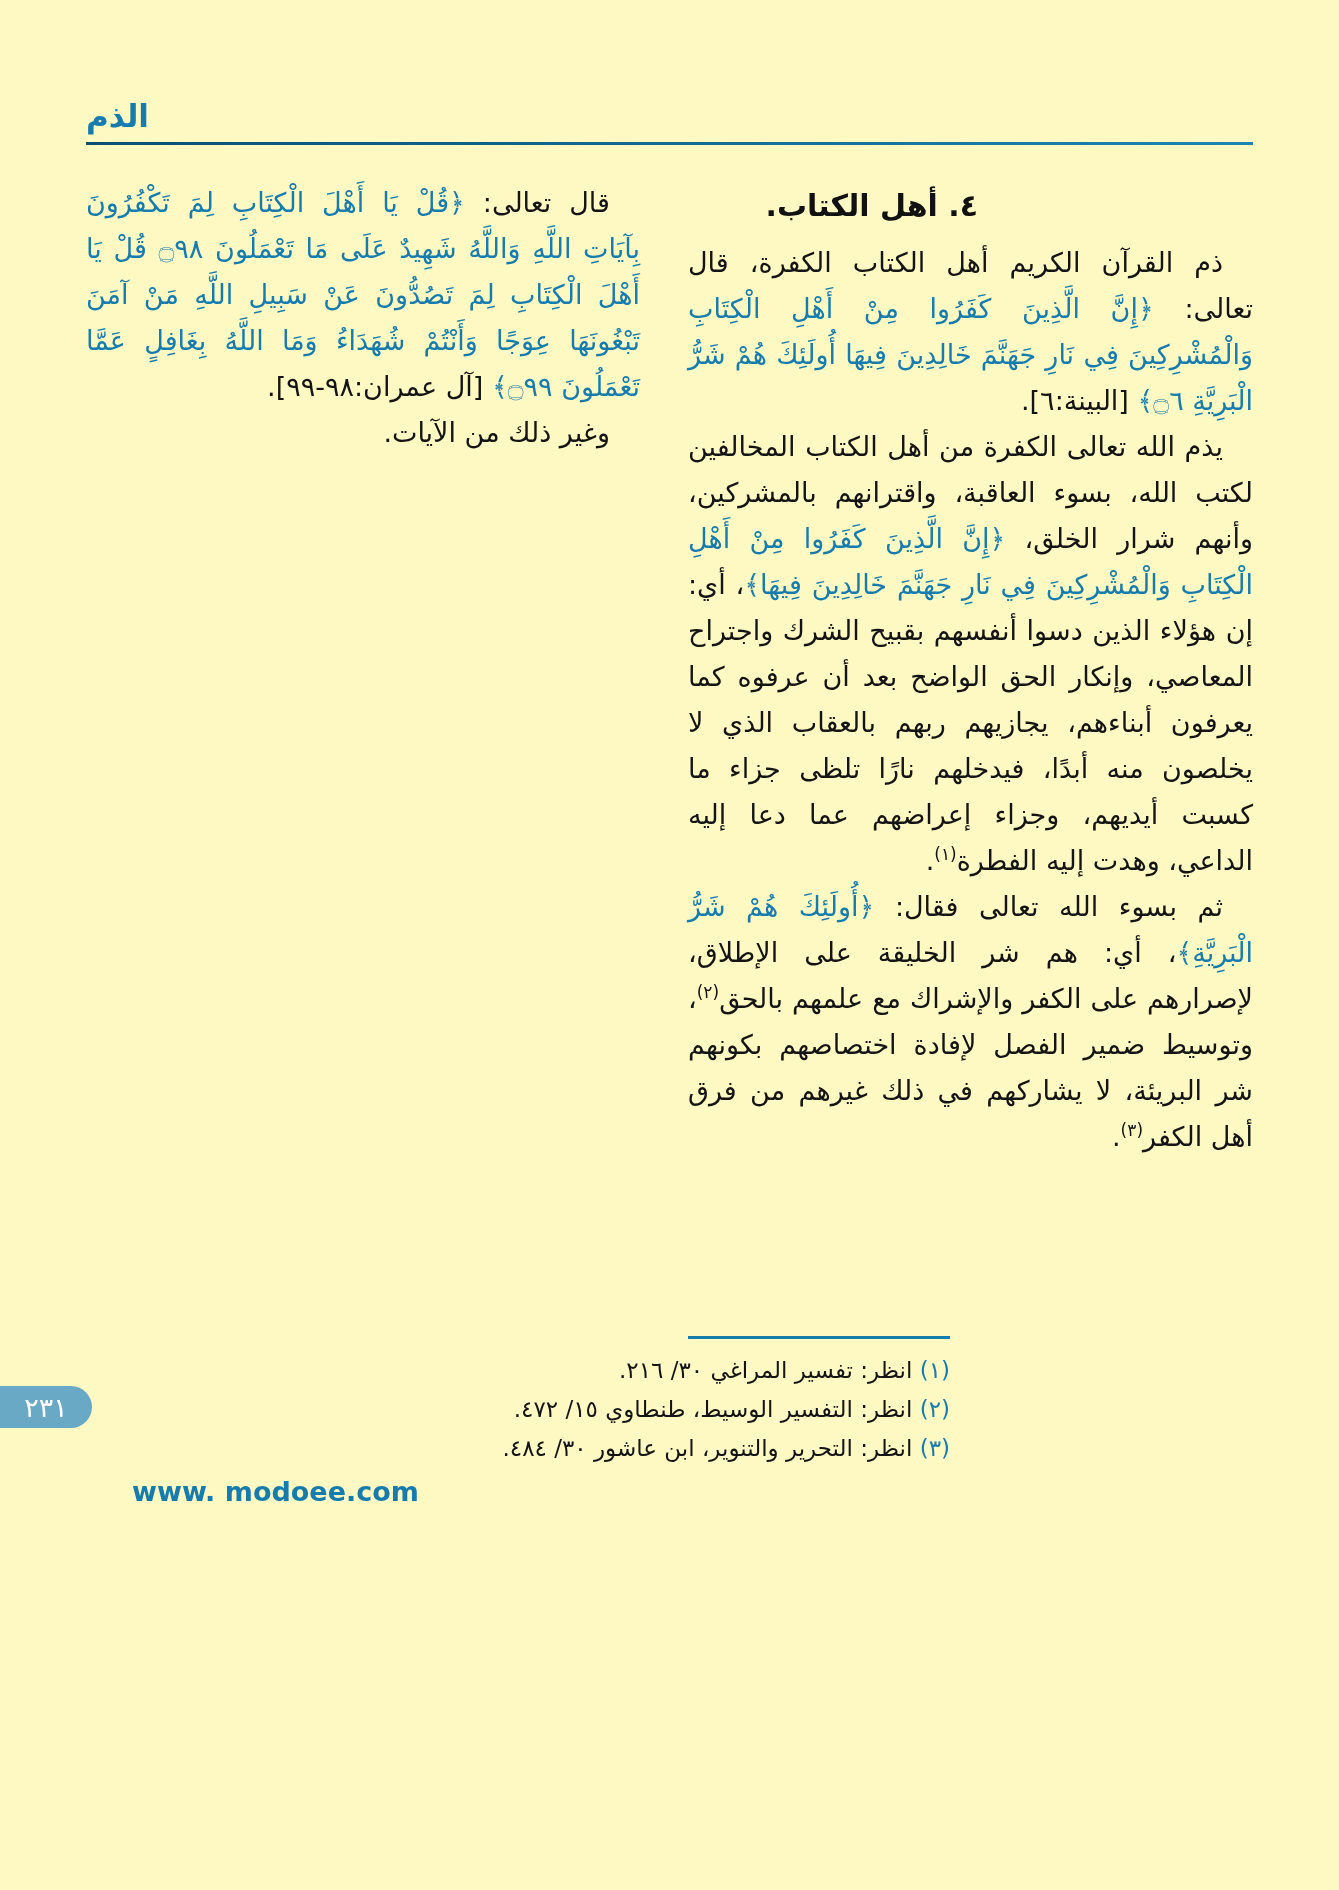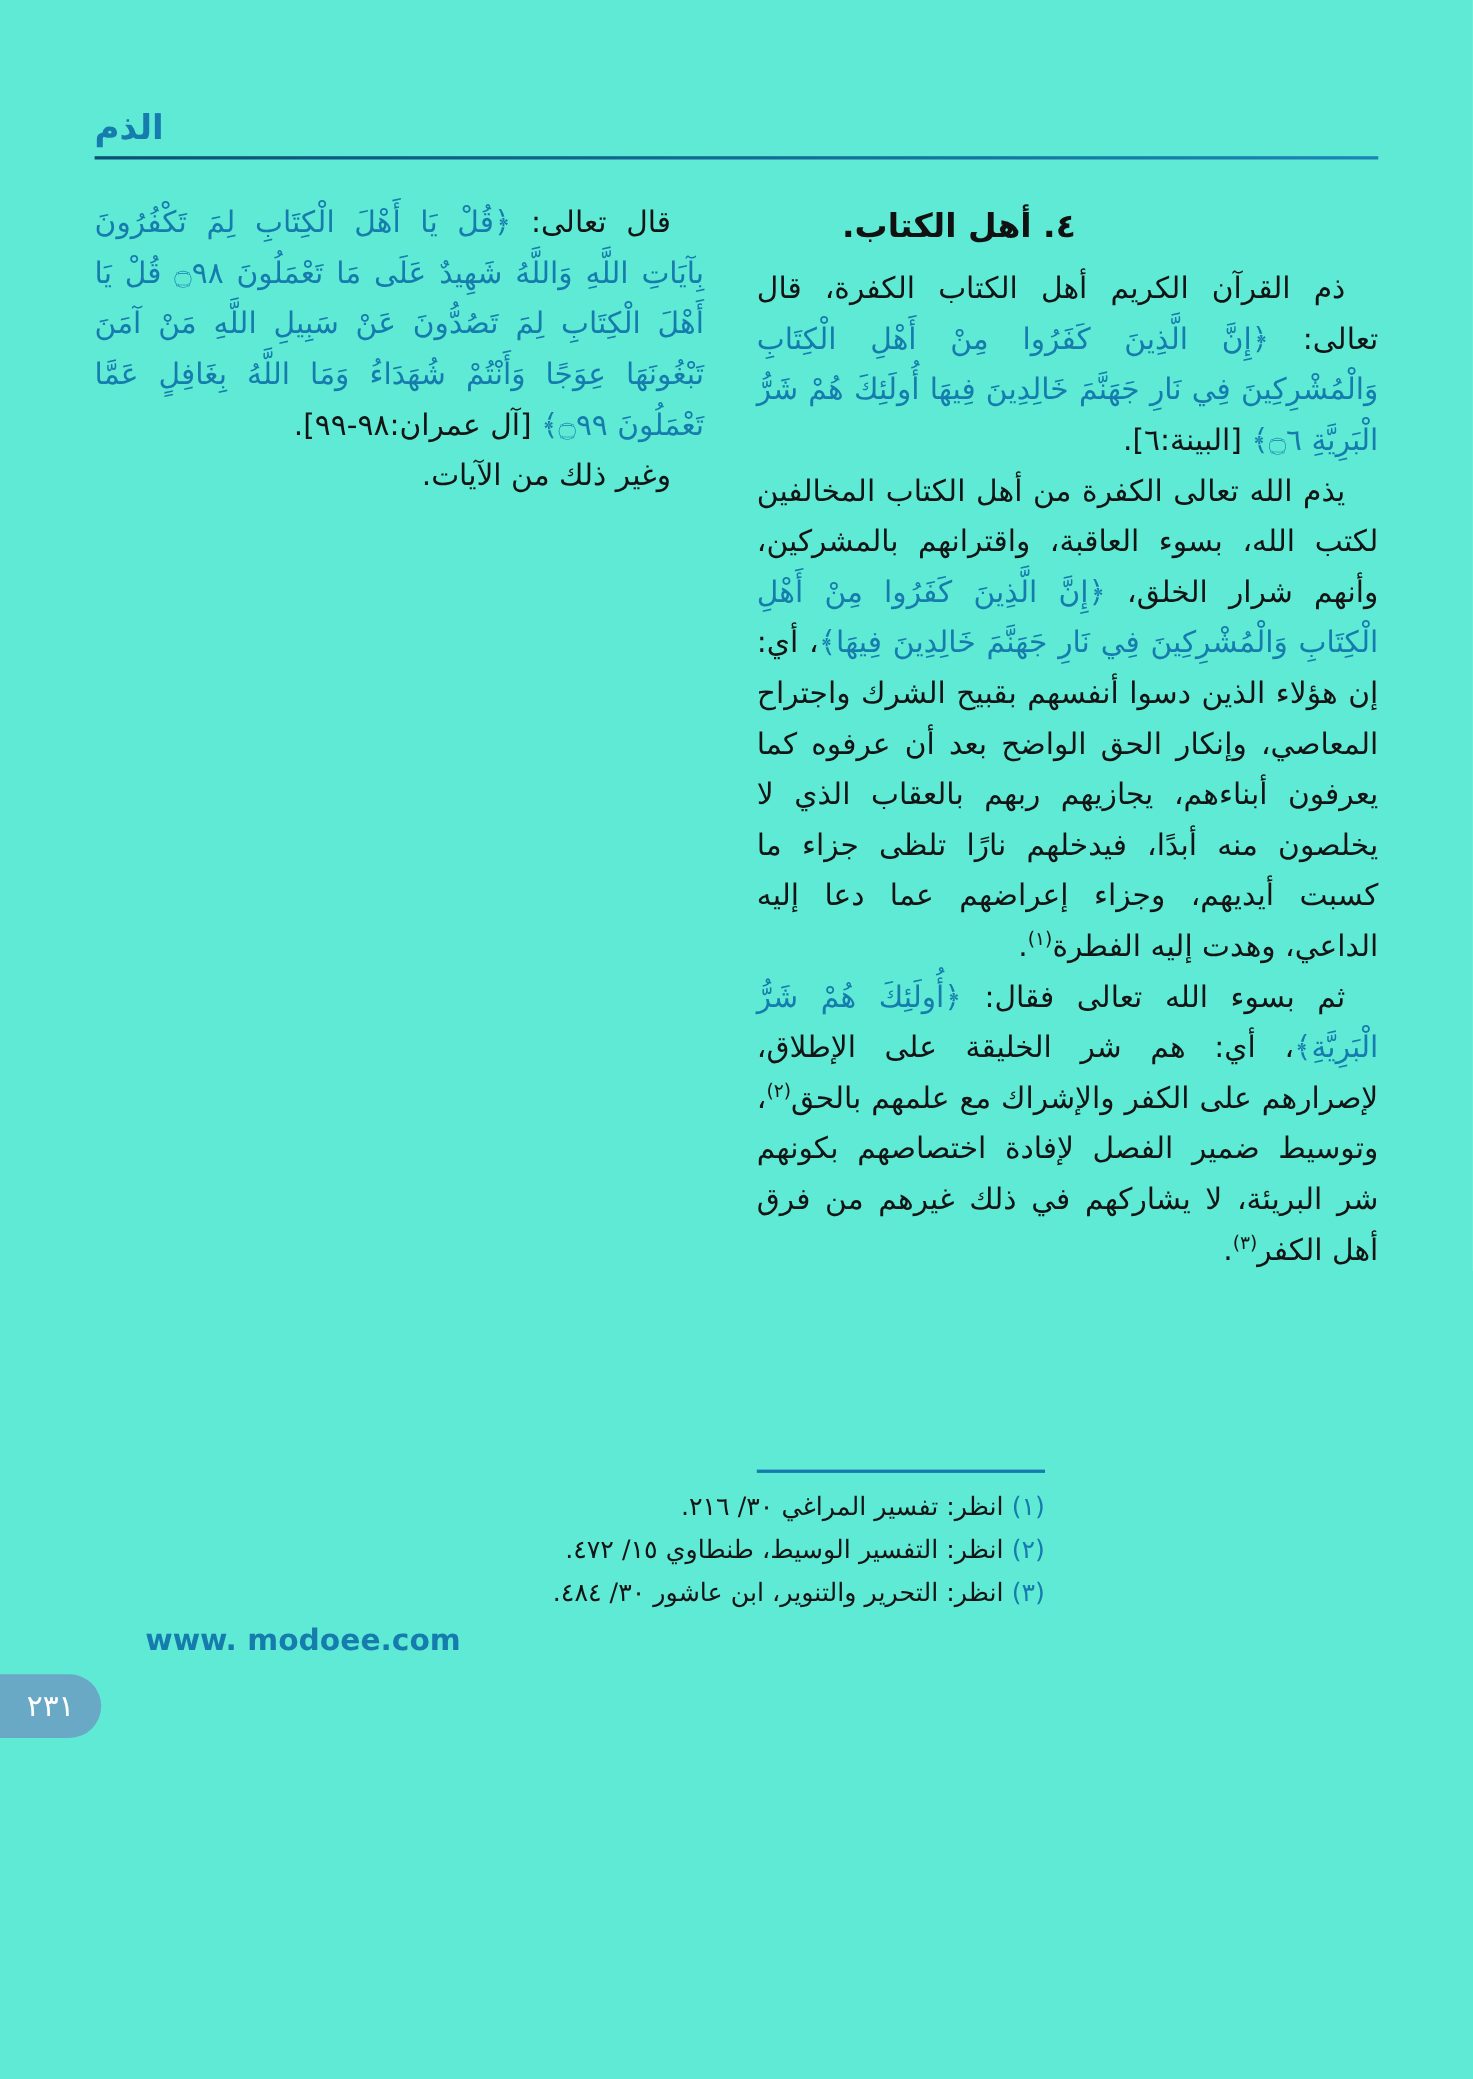--- a/index.html
+++ b/index.html
@@ -1,21 +1,21 @@
 <!DOCTYPE html>
 <html lang="ar" dir="rtl"><head>
 <meta charset="utf-8">
 <style>
   * { box-sizing: border-box; }
   html, body { margin: 0; padding: 0; background: #ffffff; }
   .page {
     position: relative;
     width: 1339px;
     height: 1890px;
-    background: #5eead4;
+    background: #fef9c3;
     direction: rtl;
     font-family: "DejaVu Sans", "Liberation Sans", sans-serif;
     color: #141414;
     overflow: hidden;
   }
 
   
   .header { position: absolute; top: 96px; right: 86px; left: 86px; }
   .running-head {
     margin: 0;
@@ -84,23 +84,23 @@
     background: #167cae;
     margin-bottom: 12px;
   }
   .fn-line { white-space: nowrap; text-align: right; }
   .fn-marker { color: #167cae; }
 
   
   .page-badge {
     position: absolute;
     left: 0;
-    top: 1522px;
+    top: 1386px;
     width: 92px;
-    height: 58px;
+    height: 42px;
     background: #69a9c6;
     border-radius: 0 29px 29px 0;
     color: #ffffff;
     font-size: 27px;
     display: flex;
     align-items: center;
     justify-content: center;
   }
   .website {
     position: absolute;

